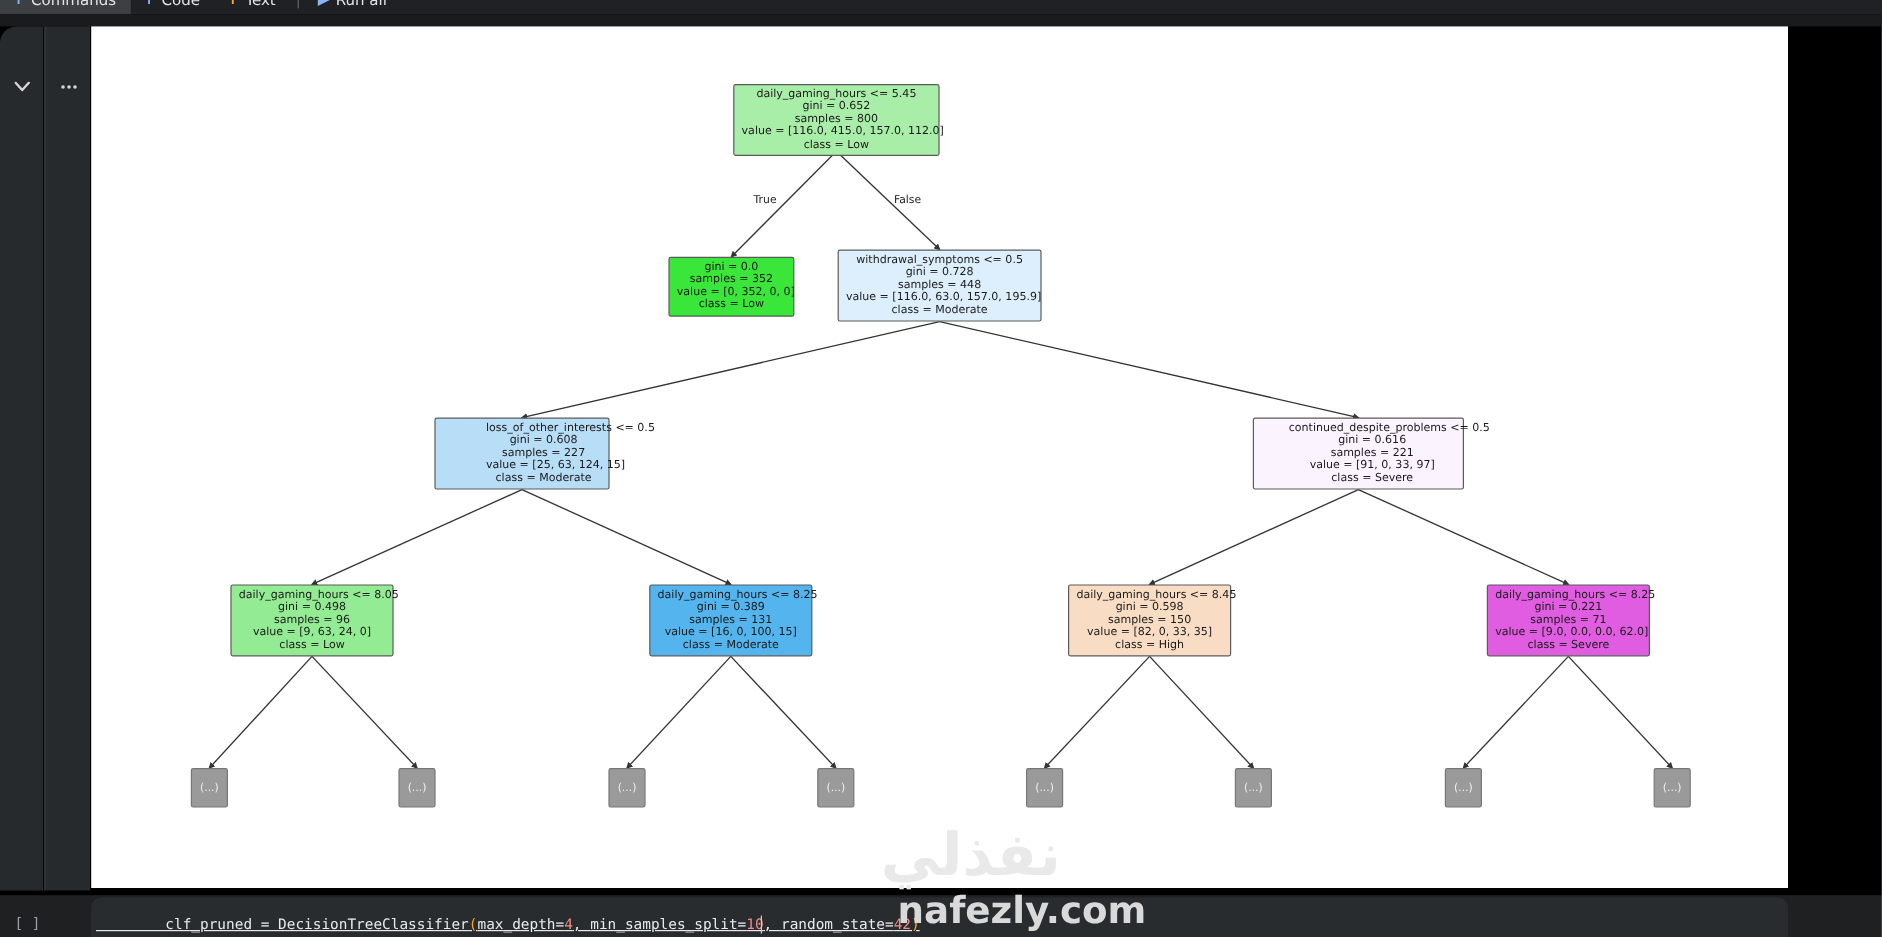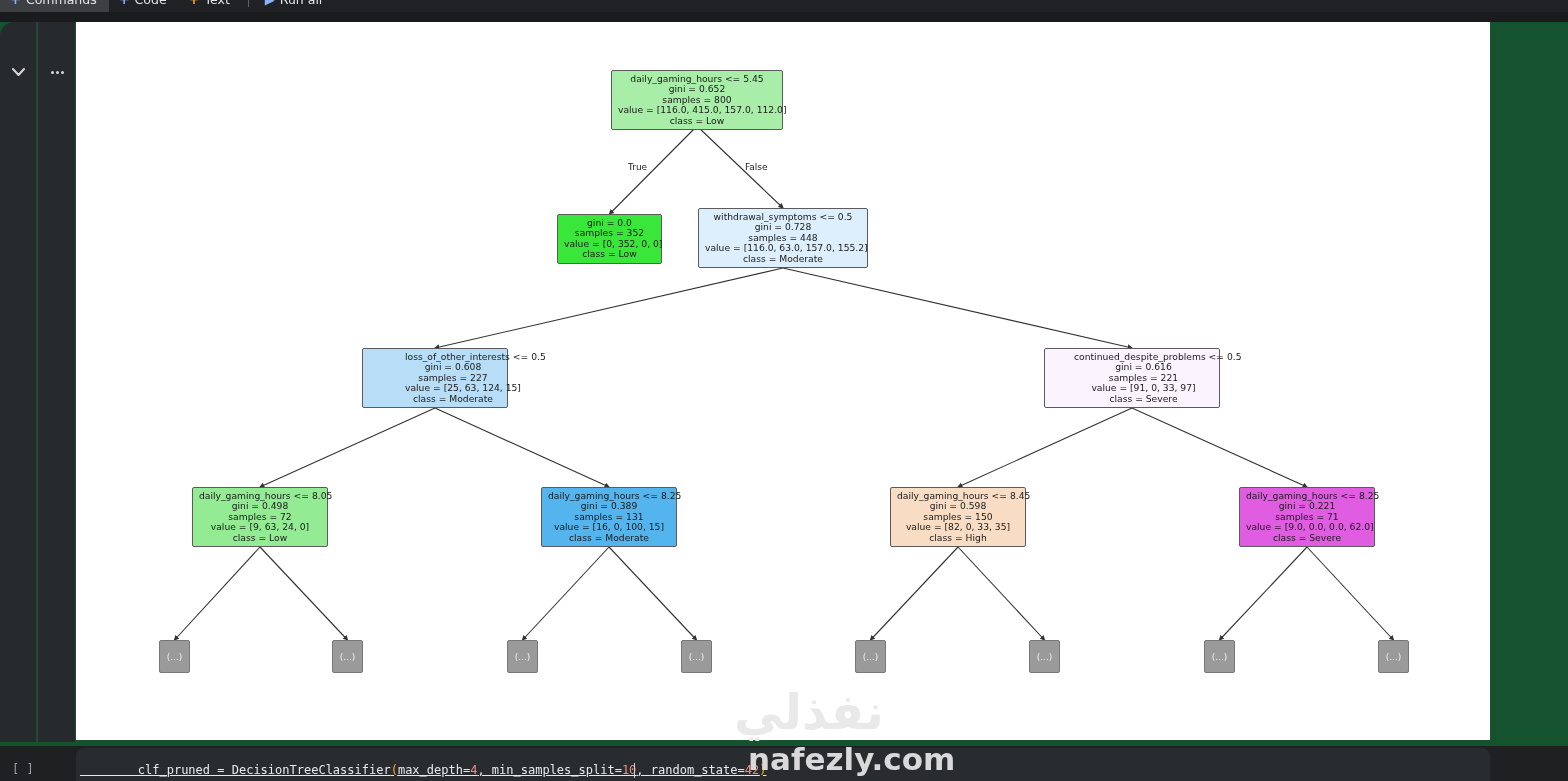--- a/index.html
+++ b/index.html
@@ -9,21 +9,21 @@
     width: 1568px; height: 781px;
     overflow: hidden;
     background: #1e2022;
     font-family: "DejaVu Sans", sans-serif;
   }
 
   #app {
     position: relative;
     width: 1568px;
     height: 746px;
-    background: #14532d;
+    background: #000000;
   }
 
   
   .toolbar {
     position: absolute;
     left: 0; top: 0;
     width: 1568px; height: 12px;
     background: #202124;
     overflow: hidden;
     white-space: nowrap;
@@ -298,41 +298,41 @@
         <div class="node" style="left: 481px; top: 192px; width: 105px; background: rgb(58, 230, 58);">
           <div>gini = 0.0</div>
           <div>samples = 352</div>
           <div>value = [0, 352, 0, 0]</div>
           <div>class = Low</div>
         </div>
         <div class="node" style="left: 622px; top: 186px; width: 170px; background: rgb(221, 239, 252);">
           <div>withdrawal_symptoms &lt;= 0.5</div>
           <div>gini = 0.728</div>
           <div>samples = 448</div>
-          <div>value = [116.0, 63.0, 157.0, 155.2]</div>
+          <div>value = [116.0, 63.0, 157.0, 195.9]</div>
           <div>class = Moderate</div>
         </div>
         <div class="node" style="left: 286px; top: 326px; width: 146px; background: rgb(184, 221, 246); padding-left: 42px;">
           <div>loss_of_other_interests &lt;= 0.5</div>
           <div>gini = 0.608</div>
           <div>samples = 227</div>
           <div>value = [25, 63, 124, 15]</div>
           <div>class = Moderate</div>
         </div>
         <div class="node" style="left: 968px; top: 326px; width: 176px; background: rgb(251, 243, 253); padding-left: 29px;">
           <div>continued_despite_problems &lt;= 0.5</div>
           <div>gini = 0.616</div>
           <div>samples = 221</div>
           <div>value = [91, 0, 33, 97]</div>
           <div>class = Severe</div>
         </div>
         <div class="node" style="left: 116px; top: 465px; width: 136px; background: rgb(147, 235, 147);">
           <div>daily_gaming_hours &lt;= 8.05</div>
           <div>gini = 0.498</div>
-          <div>samples = 72</div>
+          <div>samples = 96</div>
           <div>value = [9, 63, 24, 0]</div>
           <div>class = Low</div>
         </div>
         <div class="node" style="left: 465px; top: 465px; width: 136px; background: rgb(84, 180, 238);">
           <div>daily_gaming_hours &lt;= 8.25</div>
           <div>gini = 0.389</div>
           <div>samples = 131</div>
           <div>value = [16, 0, 100, 15]</div>
           <div>class = Moderate</div>
         </div>

